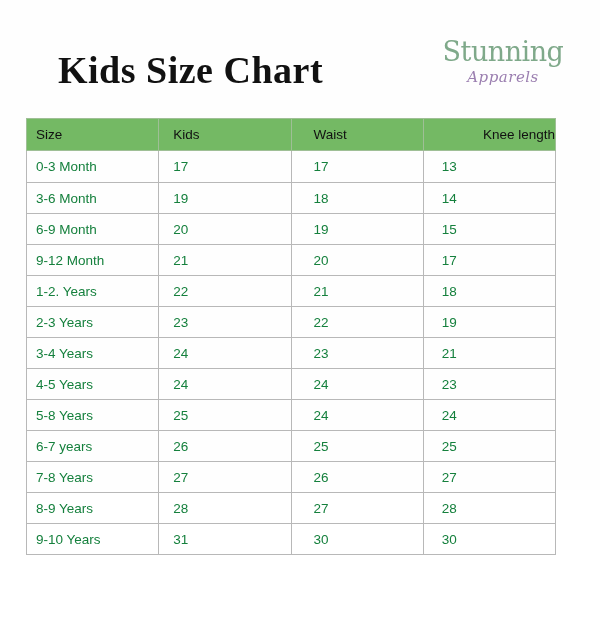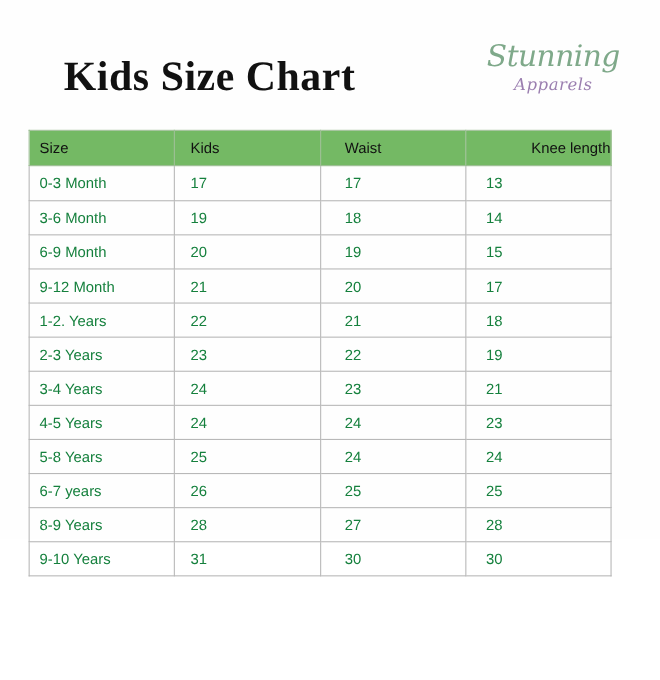--- a/index.html
+++ b/index.html
@@ -35,21 +35,20 @@
   .logo {
     position: absolute;
     right: 72px;
     top: 38px;
     width: 130px;
     height: 70px;
     text-align: center;
   }
   .logo-line1 {
     font-family: "DejaVu Serif", serif;
-    font-style: italic;
     font-size: 27px;
     color: #7fa98a;
     line-height: 1.0;
     letter-spacing: -0.5px;
   }
   .logo-line2 {
     font-family: "DejaVu Serif", serif;
     font-style: italic;
     font-size: 15px;
     color: #9b7fb0;
@@ -173,20 +172,26 @@
           <td class="c2">24</td>
           <td class="c3">24</td>
         </tr>
         <tr>
           <td class="c0">6-7 years</td>
           <td class="c1">26</td>
           <td class="c2">25</td>
           <td class="c3">25</td>
         </tr>
         <tr>
+          <td class="c0">7-8 Years</td>
+          <td class="c1">27</td>
+          <td class="c2">26</td>
+          <td class="c3">27</td>
+        </tr>
+        <tr>
           <td class="c0">8-9 Years</td>
           <td class="c1">28</td>
           <td class="c2">27</td>
           <td class="c3">28</td>
         </tr>
         <tr>
           <td class="c0">9-10 Years</td>
           <td class="c1">31</td>
           <td class="c2">30</td>
           <td class="c3">30</td>

